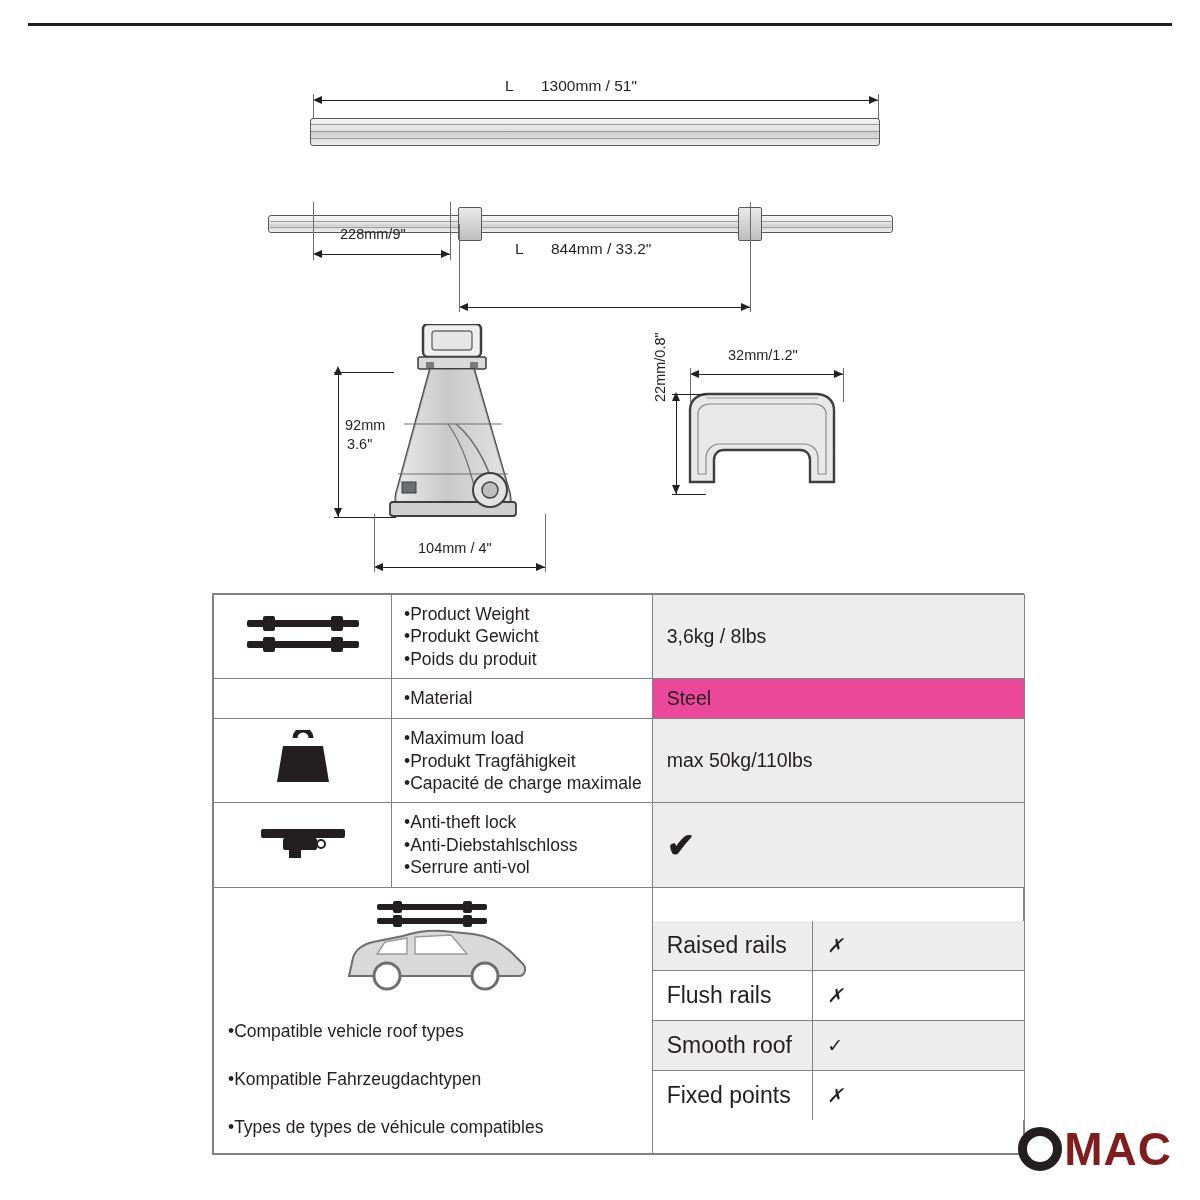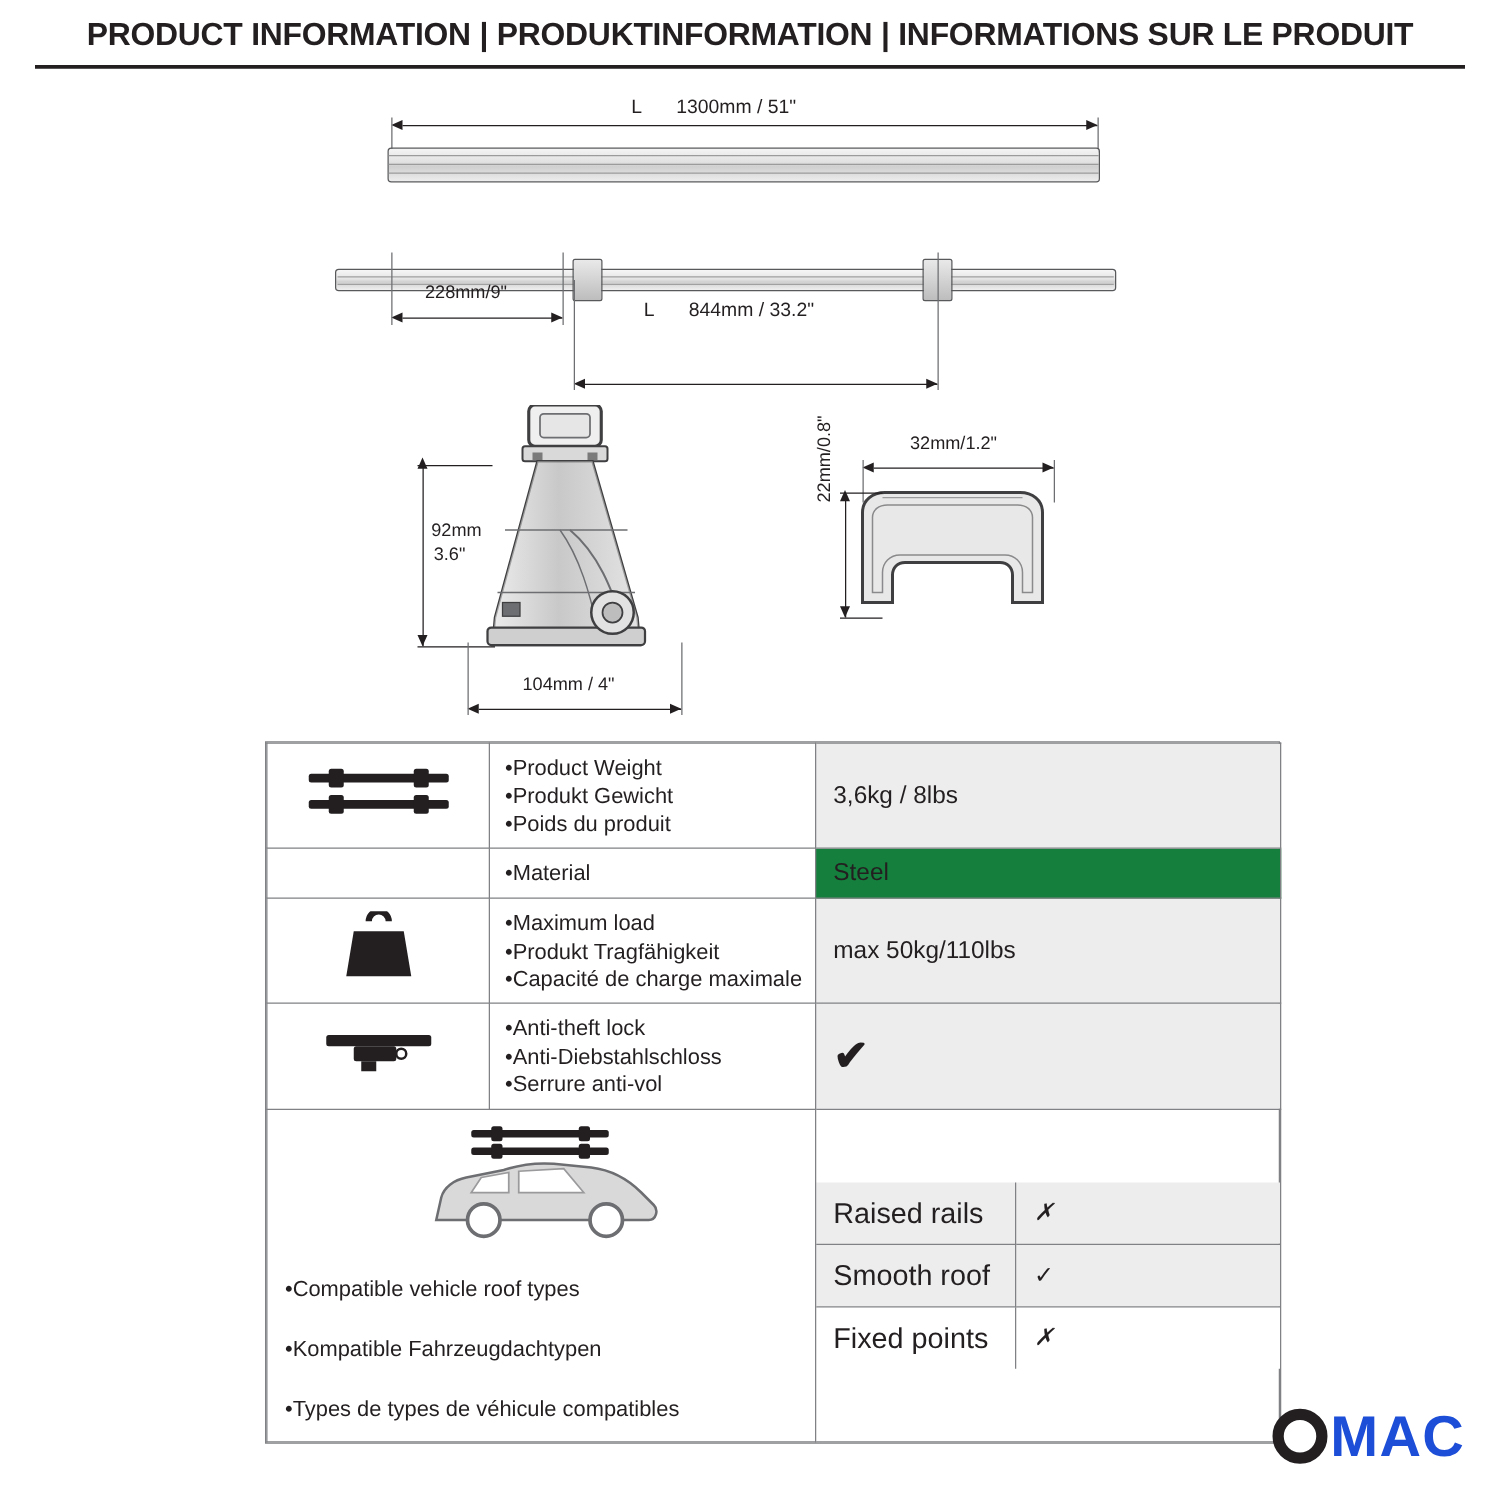--- a/index.html
+++ b/index.html
@@ -72,21 +72,21 @@
   
   .table {
     position: absolute; left: 212px; top: 593px; width: 812px;
     border: 1px solid #808184; border-collapse: collapse;
   }
   table { border-collapse: collapse; width: 812px; }
   td { border: 1px solid #808184; vertical-align: middle; }
   .c-icon { width: 178px; text-align: center; padding: 8px 6px; }
   .c-label { width: 180px; padding: 8px 10px 8px 12px; }
   .c-value { padding: 8px 14px; background: #ededee; font-size: 19.5px; }
-  .c-value.white { background: #15803d; }
+  .c-value.white { background: #ec4899; }
   .lbl { font-size: 17.5px; line-height: 1.28; white-space: nowrap; }
   .lbl.wrap { white-space: normal; margin-top: 26px; }
 
   .sub-table { width: 100%; border-collapse: collapse; }
   .sub-table td { border: 1px solid #808184; }
   .sub-table tr td:first-child { border-left: none; }
   .sub-table tr:first-child td { border-top: none; }
   .sub-table tr:last-child td { border-bottom: none; }
   .sub-table tr td:last-child { border-right: none; }
   .sub-name { width: 160px; padding: 11px 14px; font-size: 23px; }
@@ -94,35 +94,34 @@
   .row-g td { background: #ededee; }
   .row-w td { background: #ffffff; }
 
   .check { font-size: 34px; line-height: 1; font-weight: bold; }
   .mark-x { font-size: 19px; font-style: italic; }
   .mark-v { font-size: 19px; }
 
   
   .logo {
     position: absolute; right: 28px; bottom: 24px;
-    font-size: 46px; font-weight: bold; letter-spacing: 1px; color: #1d4ed8;
+    font-size: 46px; font-weight: bold; letter-spacing: 1px; color: #7f1d1d;
     display: flex; align-items: center; gap: 2px;
   }
   .logo .o {
     display: inline-block; width: 44px; height: 44px; border: 9px solid #231f20;
     border-radius: 50%;
   }
 </style>
 </head>
 <body>
 
 <div class="page">
 
   <div class="header">
-    <div class="title">PRODUCT INFORMATION | PRODUKTINFORMATION | INFORMATIONS SUR LE PRODUIT</div>
     <div class="rule"></div>
   </div>
 
   <div class="drawings">
 
     <div class="dim-label" style="left:505px; top:15px;">L</div>
     <div class="dim-label" style="left:541px; top:15px;">1300mm / 51"</div>
 
     <div class="hline" style="left:322px; top:38px; width:556px;"></div>
     <div class="arrow-l" style="left:313px; top:34px;"></div>
@@ -314,20 +313,24 @@
           <div class="lbl wrap" style="text-align:left;">•Kompatible Fahrzeugdachtypen</div>
           <div class="lbl wrap" style="text-align:left;">•Types de types de véhicule compatibles</div>
         </td>
         <td style="padding:0;">
           <table class="sub-table">
             <tbody>
                   <tr class="row-g">
               <td class="sub-name">Raised rails</td>
               <td class="sub-mark mark-x">✗</td>
             </tr>
+            <tr class="row-w">
+              <td class="sub-name">Flush rails</td>
+              <td class="sub-mark mark-x">✗</td>
+            </tr>
             <tr class="row-g">
               <td class="sub-name">Smooth roof</td>
               <td class="sub-mark mark-v">✓</td>
             </tr>
             <tr class="row-w">
               <td class="sub-name">Fixed points</td>
               <td class="sub-mark mark-x">✗</td>
             </tr>
           </tbody>
               </table>

